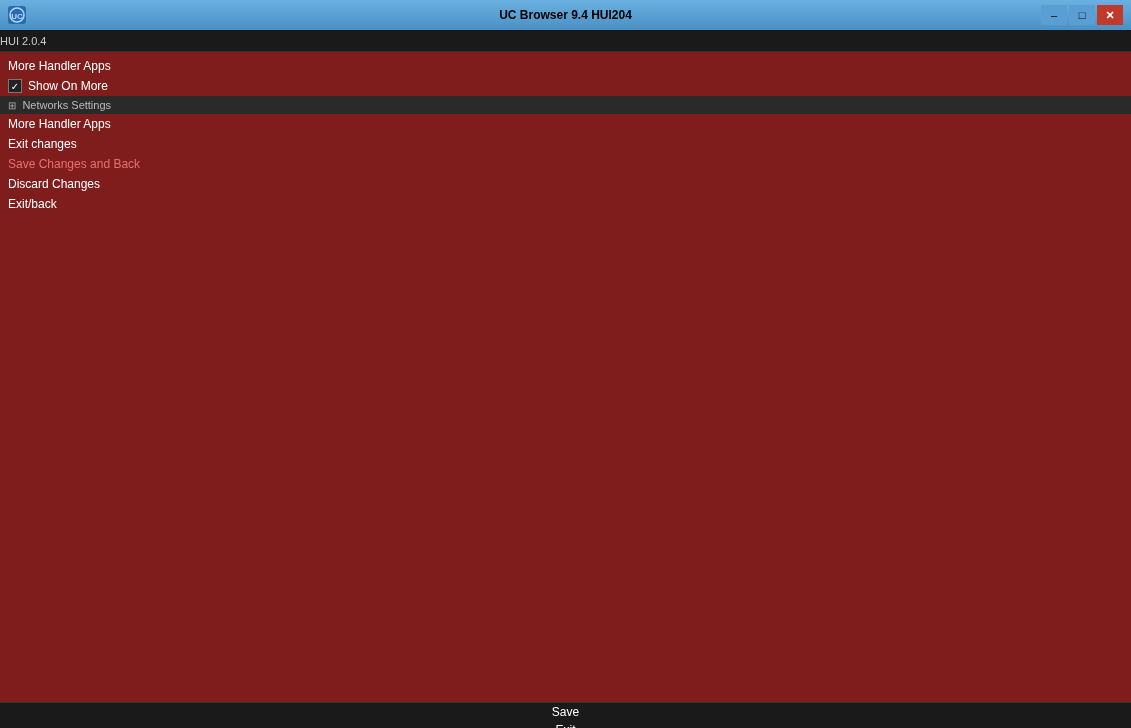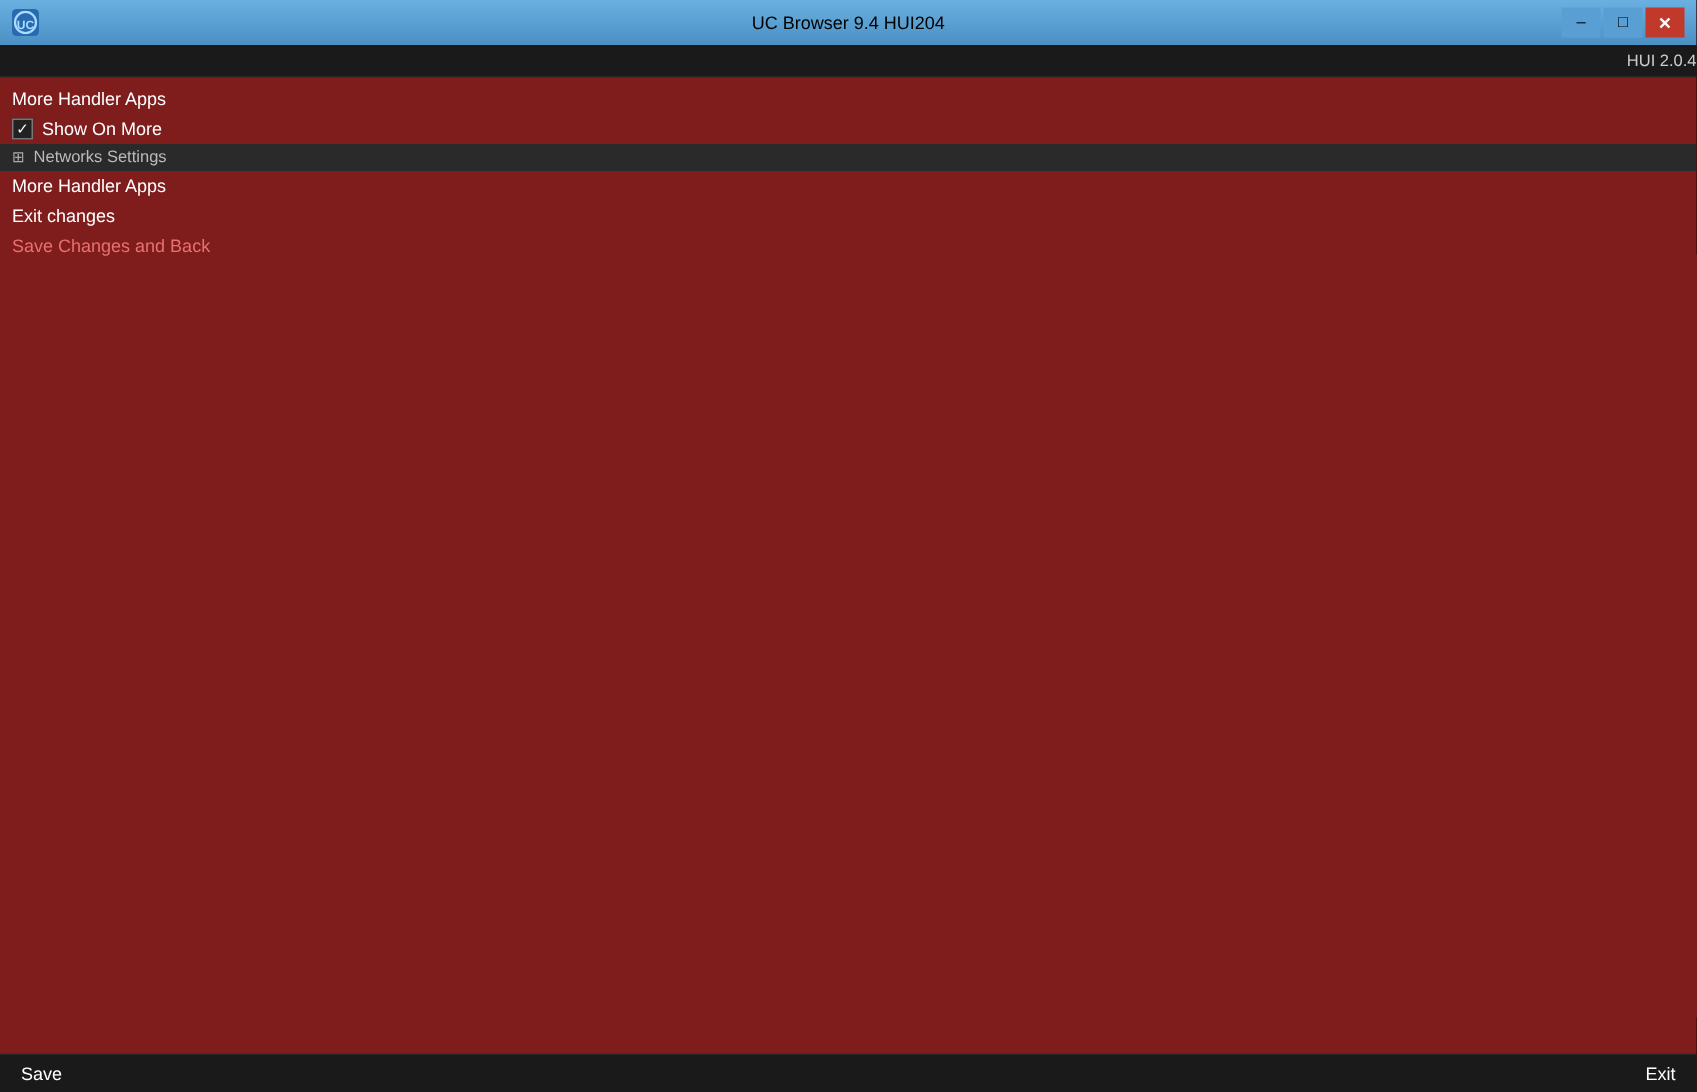--- a/index.html
+++ b/index.html
@@ -38,21 +38,21 @@
       display: flex;
       align-items: center;
       justify-content: center;
       font-size: 10px;
       color: #fff;
       font-weight: bold;
     }
     .title-bar-title {
       color: #000;
       font-size: 12px;
-      font-weight: normal;
+      font-weight: bold;
       position: absolute;
       left: 50%;
       transform: translateX(-50%);
     }
     .title-bar-buttons {
       display: flex;
       gap: 2px;
     }
     .title-btn {
       width: 26px;
@@ -68,21 +68,21 @@
     .title-btn-min { background: #5a9fd4; color: #000; }
     .title-btn-max { background: #5a9fd4; color: #000; }
     .title-btn-close { background: #c0392b; color: #fff; font-weight: bold; }
 
     
     .subtitle-bar {
       height: 22px;
       background: #1a1a1a;
       display: flex;
       align-items: center;
-      justify-content: flex-end;
+      justify-content: flex-start;
       flex-shrink: 0;
       border-bottom: 1px solid #333;
     }
     .subtitle-text {
       color: #ccc;
       font-size: 11px;
     }
 
     
     .main-content {
@@ -138,20 +138,21 @@
     
     .bottom-bar {
       height: 26px;
       background: #1a1a1a;
       display: flex;
       align-items: center;
       justify-content: space-between;
       padding: 0 8px;
       flex-shrink: 0;
       border-top: 1px solid #333;
+      flex-direction: column;
     }
     .bottom-btn {
       color: #fff;
       font-size: 12px;
       cursor: pointer;
       padding: 2px 6px;
     }
   </style>
 </head>
 <body>
@@ -191,20 +192,22 @@
     <span style="font-size:10px; color:#aaa;">⊞</span>
     <span>Networks Settings</span>
   </div>
 
   <div class="menu-item">More Handler Apps</div>
 
   <div class="menu-item">Exit changes</div>
 
   <div class="menu-item link-style">Save Changes and Back</div>
 
-
+  <div class="menu-item">Discard Changes</div>
+
+  <div class="menu-item">Exit/back</div>
 
 </div>
 
 <div class="bottom-bar">
   <span class="bottom-btn">Save</span>
   <span class="bottom-btn">Exit</span>
 </div>
 
 </body></html>

